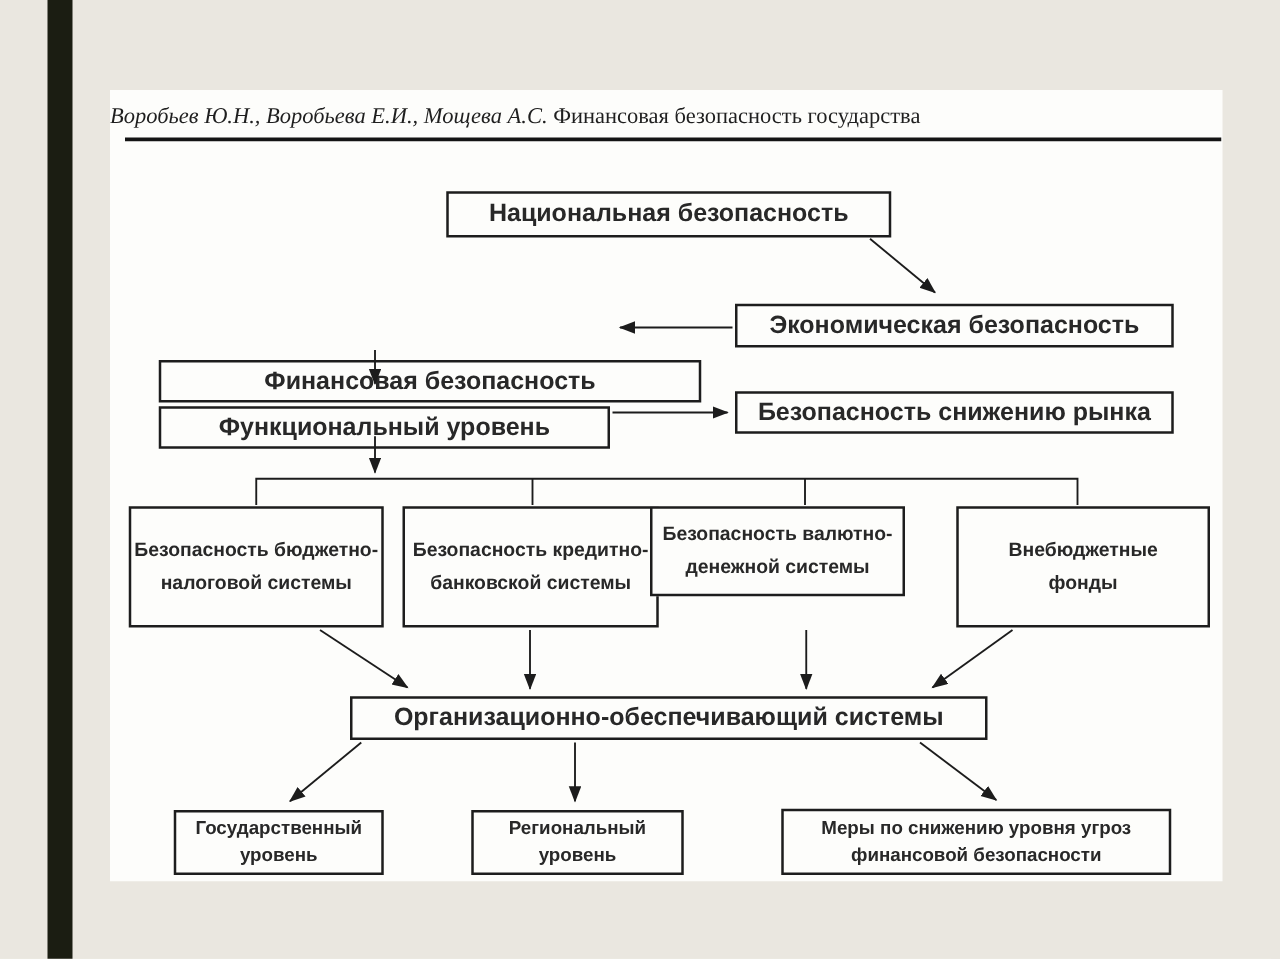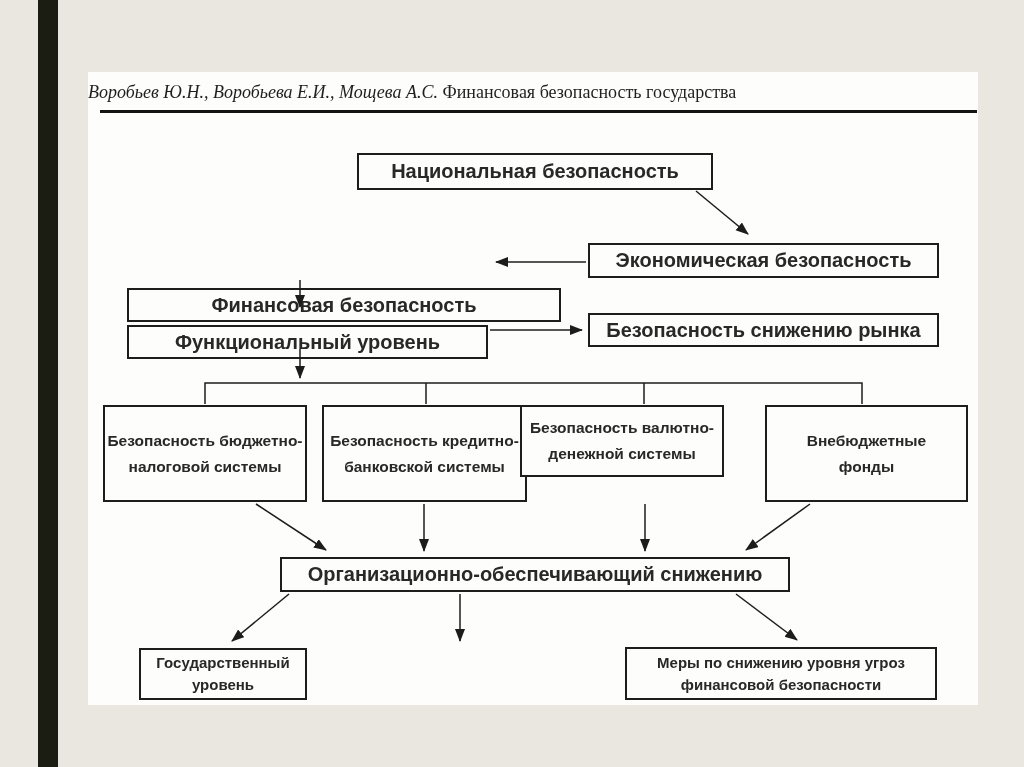--- a/index.html
+++ b/index.html
@@ -80,27 +80,30 @@
 
   <div class="node grp" style="left:520px;top:405px;width:204px;height:72px;">
     <span class="lbl">Безопасность валютно-денежной системы</span>
   </div>
 
   <div class="node grp" style="left:765px;top:405px;width:203px;height:97px;align-items:center;">
     <span class="lbl narrow">Внебюджетные фонды</span>
   </div>
 
   <div class="node fs16" style="left:280px;top:557px;width:510px;height:35px;">
-    <span class="lbl">Организационно-обеспечивающий снижению</span>
+    <span class="lbl">Организационно-обеспечивающий системы</span>
   </div>
 
   <div class="node fs15" style="left:107px;top:648px;width:168px;height:52px;margin-left:32px;">
     <span class="lbl narrow">Государственный уровень</span>
   </div>
 
+  <div class="node fs15" style="left:377px;top:648px;width:170px;height:52px;">
+    <span class="lbl narrow">Региональный уровень</span>
+  </div>
 
   <div class="node fs15" style="left:625px;top:647px;width:312px;height:53px;">
     <span class="lbl measures">Меры по снижению уровня угроз финансовой безопасности</span>
   </div>
 
   <svg class="wires" width="1024" height="767" viewBox="0 0 1024 767">
     <defs>
       <marker id="ah" markerUnits="userSpaceOnUse" markerWidth="14" markerHeight="12" refX="12" refY="5" orient="auto">
         <path d="M0,0 L13,5 L0,10 Z" style="fill:#1c1c1c;stroke:none;"></path>
       </marker>

